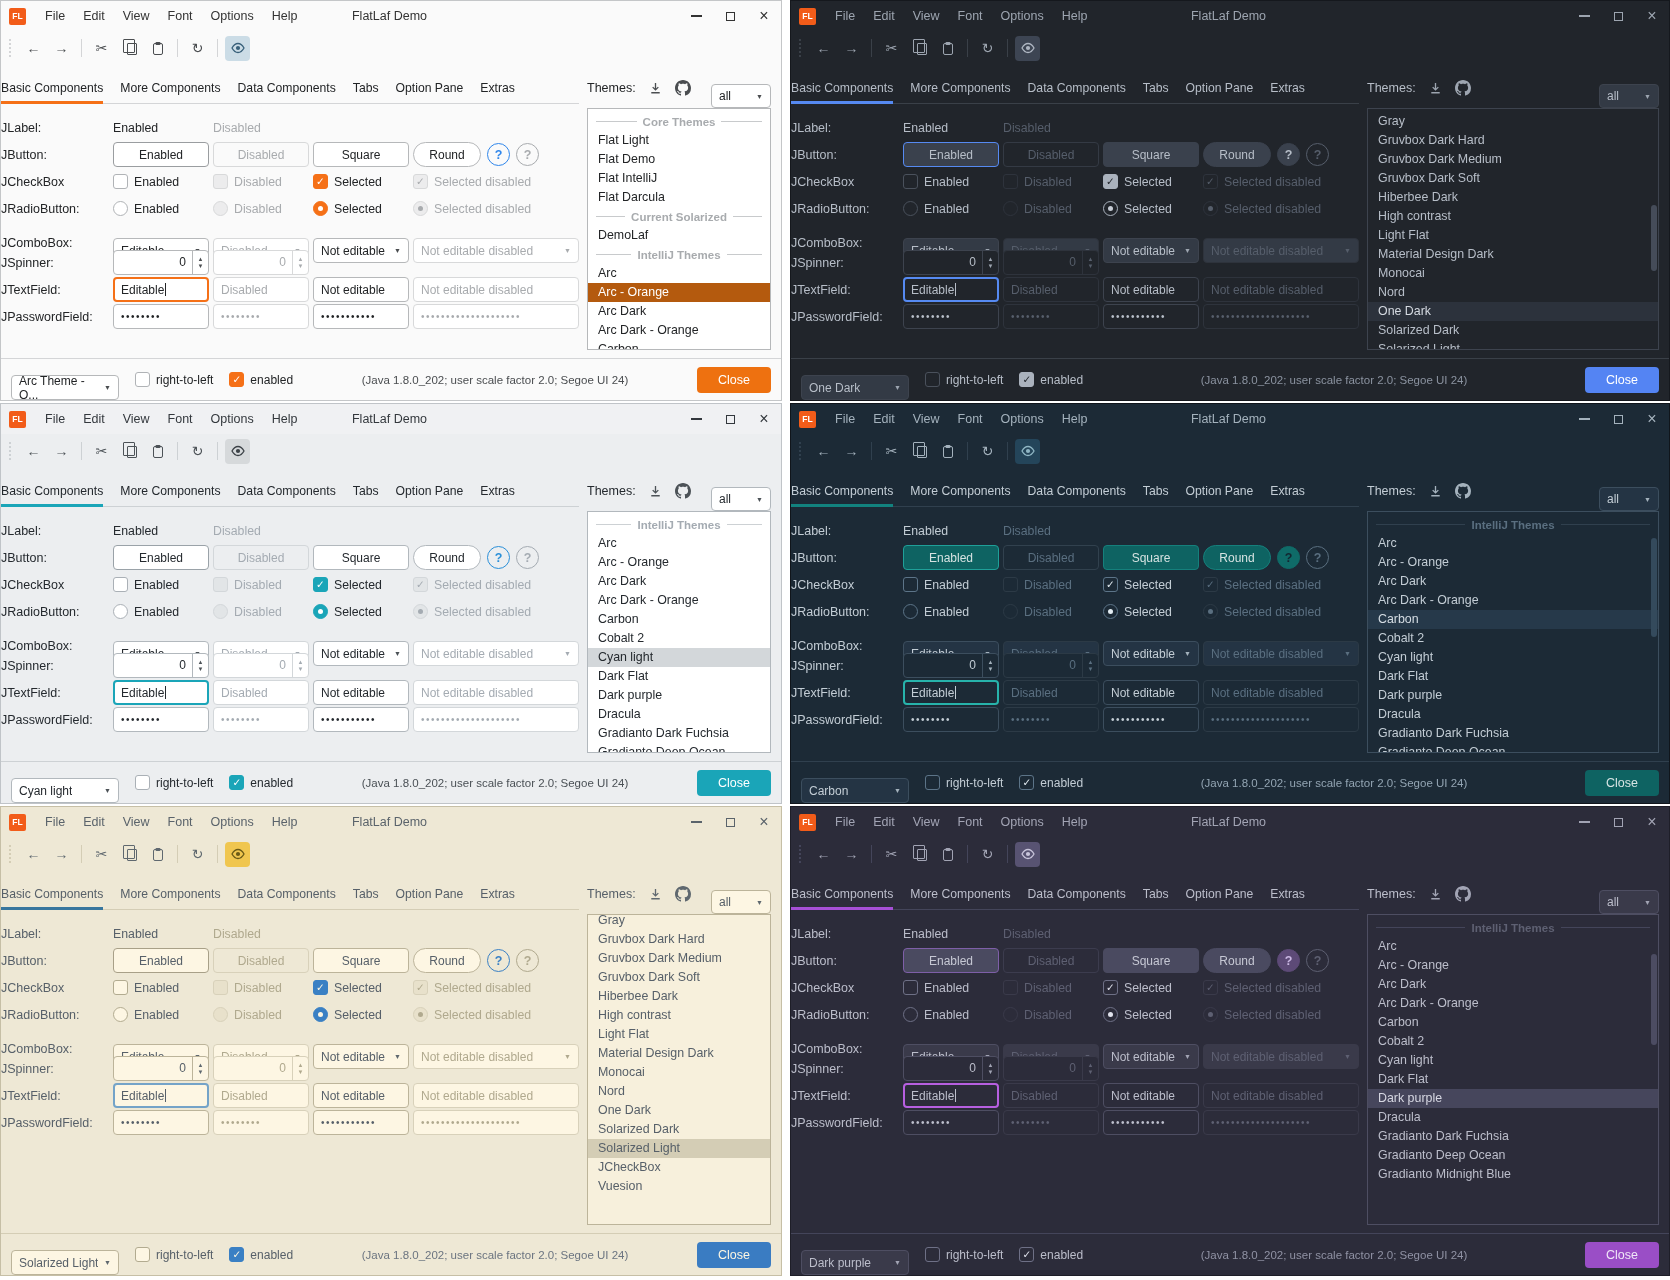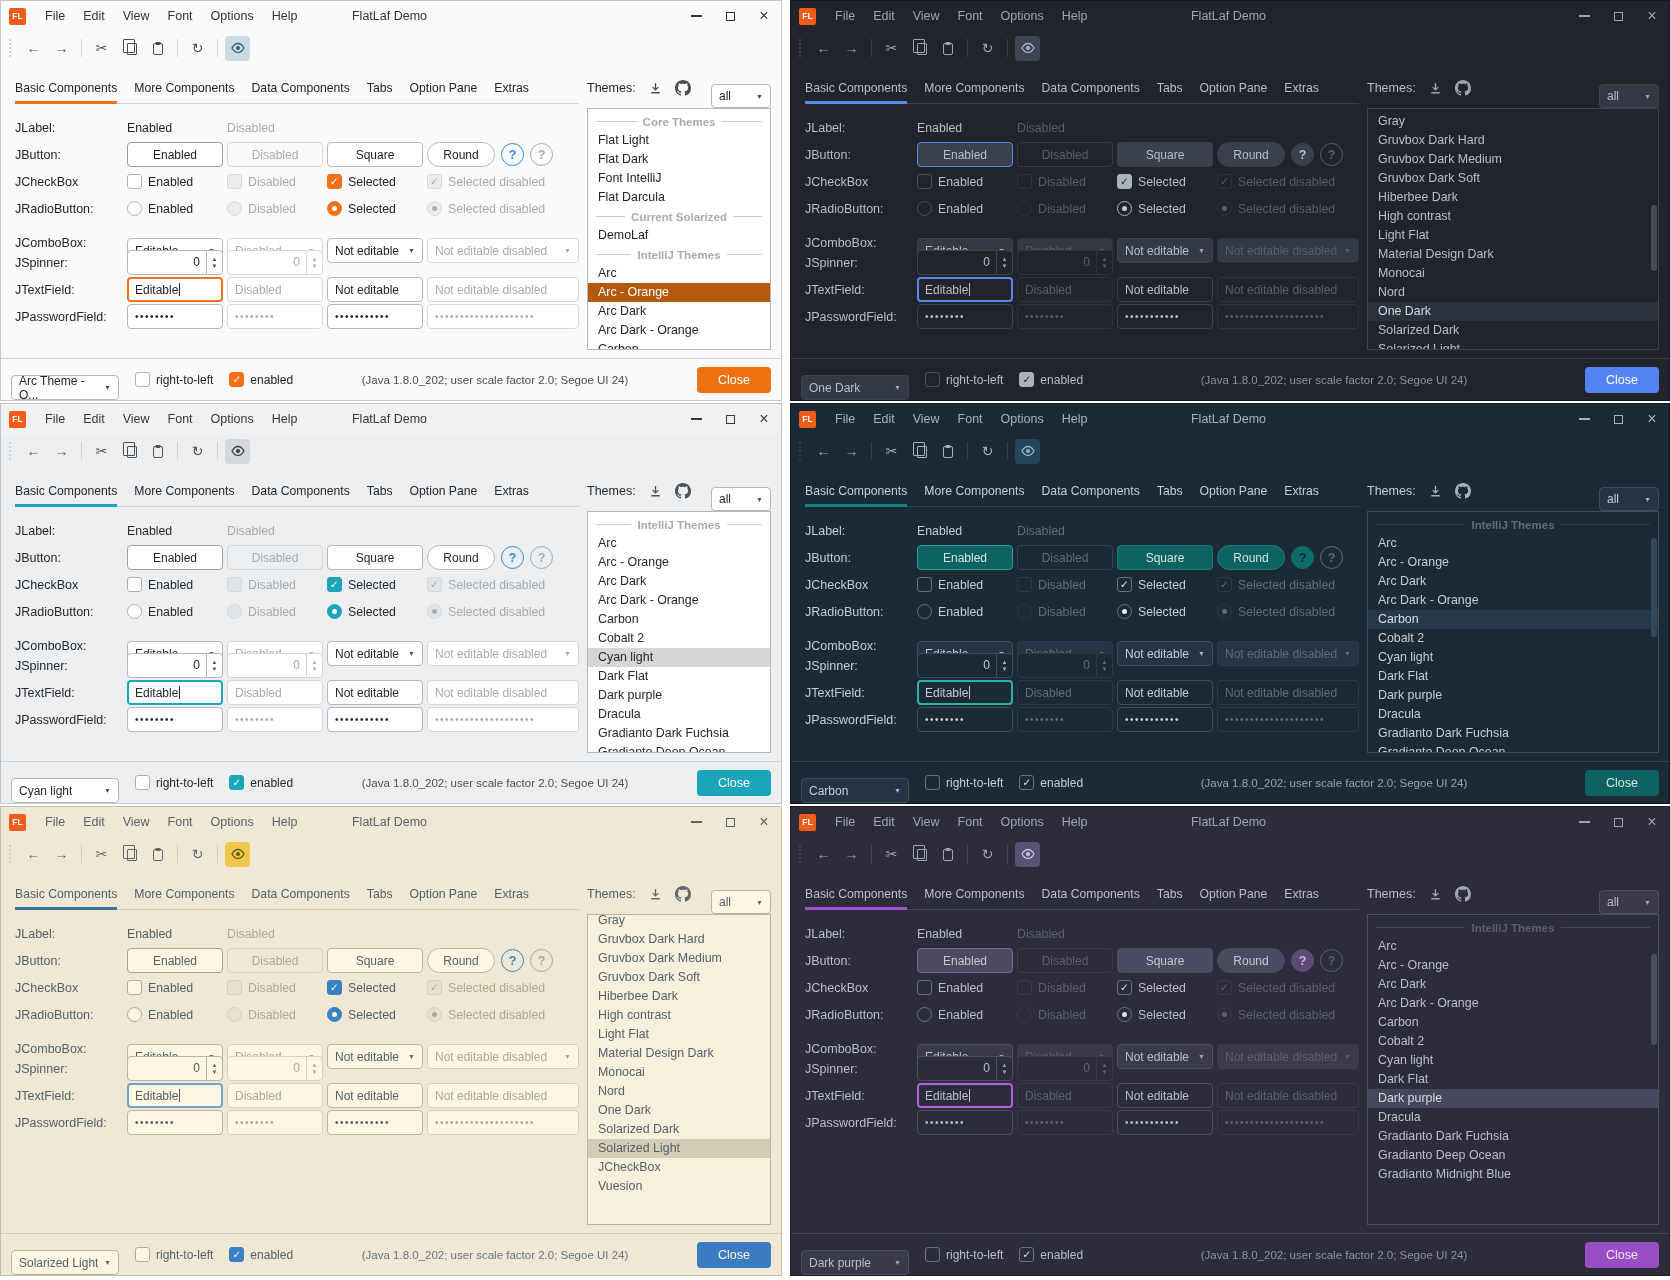--- a/index.html
+++ b/index.html
@@ -33,21 +33,21 @@
   .tbi.eye { background:var(--eyeBg); color:var(--eyeColor); }
   .ic-copy { position:relative; width:10px; height:12px; border:1.4px solid currentColor;
     border-radius:1px; margin:2px 0 0 4px; background:var(--bg); z-index:0; }
   .ic-copy::before { content:''; position:absolute; left:-5px; top:-5px; width:10px; height:12px;
     border:1.4px solid currentColor; border-radius:1px; z-index:-1; }
   .ic-paste { position:relative; width:10px; height:12px; border:1.4px solid currentColor; border-radius:2px; margin-top:2px; }
   .ic-paste::before { content:''; position:absolute; top:-2.5px; left:50%; transform:translateX(-50%);
     width:5px; height:3px; background:currentColor; border-radius:1px; }
 
   
-  .main { flex:1; display:flex; padding:6px 10px 0 14px; gap:8px; min-height:0; }
+  .main { flex:1; display:flex; padding:6px 10px 0 0; gap:8px; min-height:0; }
   .mleft { flex:1; display:flex; flex-direction:column; min-width:0; }
   .tabbar { display:flex; border-bottom:1px solid var(--sep); padding-top:4px; flex:none; }
   .tab { padding:6px 0 8px; margin-right:17px; font-size:12.2px; color:var(--text); position:relative; white-space:nowrap; }
   .tab.active::after { content:''; position:absolute; left:0; right:0; bottom:-1px; height:3px; background:var(--underline); }
   .cgrid { margin-top:10px; }
   .row { display:grid; grid-template-columns:108px 96px 96px 96px 1fr; column-gap:4px;
     align-items:center; height:27px; }
   .rlabel { font-size:12.5px; color:var(--text); white-space:nowrap; }
   .cell { display:flex; align-items:center; gap:6px; font-size:12.3px; min-width:0; white-space:nowrap; }
   .plain.muted, .muted { color:var(--muted); }
@@ -382,22 +382,22 @@
               <span>all</span>
               <span class="arr">▼</span>
             </span>
       </div>
       <div class="themelist">
             <div class="list-inner">
               <div class="lsep">
                 <span>Core Themes</span>
               </div>
               <div class="litem">Flat Light</div>
-              <div class="litem">Flat Dark</div>
-              <div class="litem">Font IntelliJ</div>
+              <div class="litem">Flat Demo</div>
+              <div class="litem">Flat IntelliJ</div>
               <div class="litem">Flat Darcula</div>
               <div class="lsep">
                 <span>Current Solarized</span>
               </div>
               <div class="litem">DemoLaf</div>
               <div class="lsep">
                 <span>IntelliJ Themes</span>
               </div>
               <div class="litem">Arc</div>
               <div class="litem sel">Arc - Orange</div>

